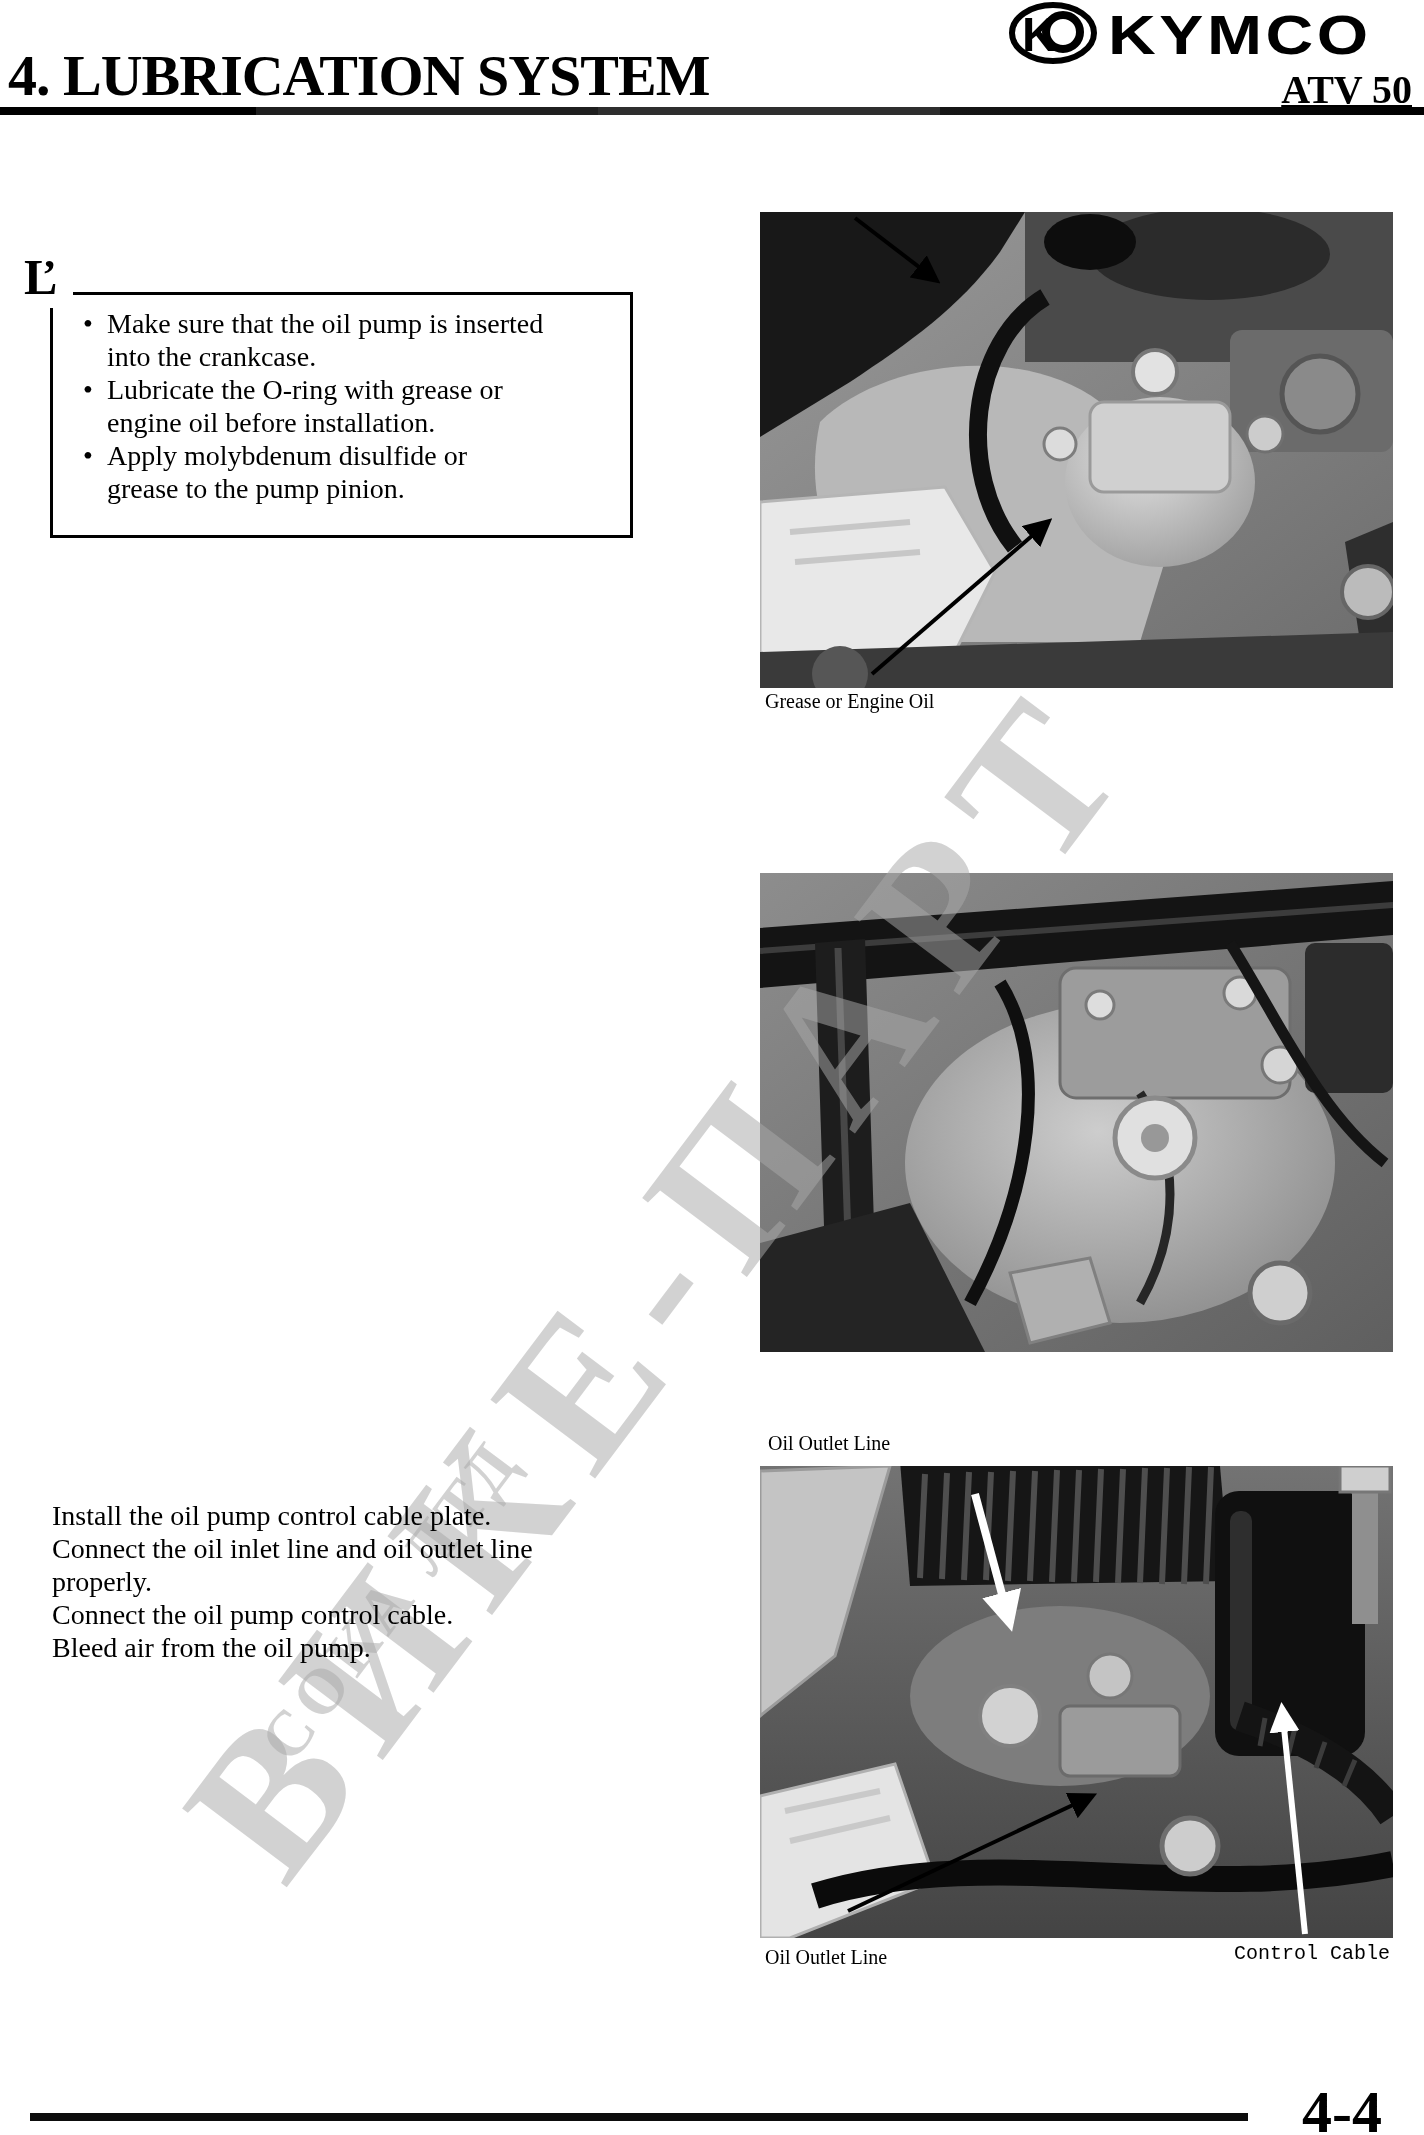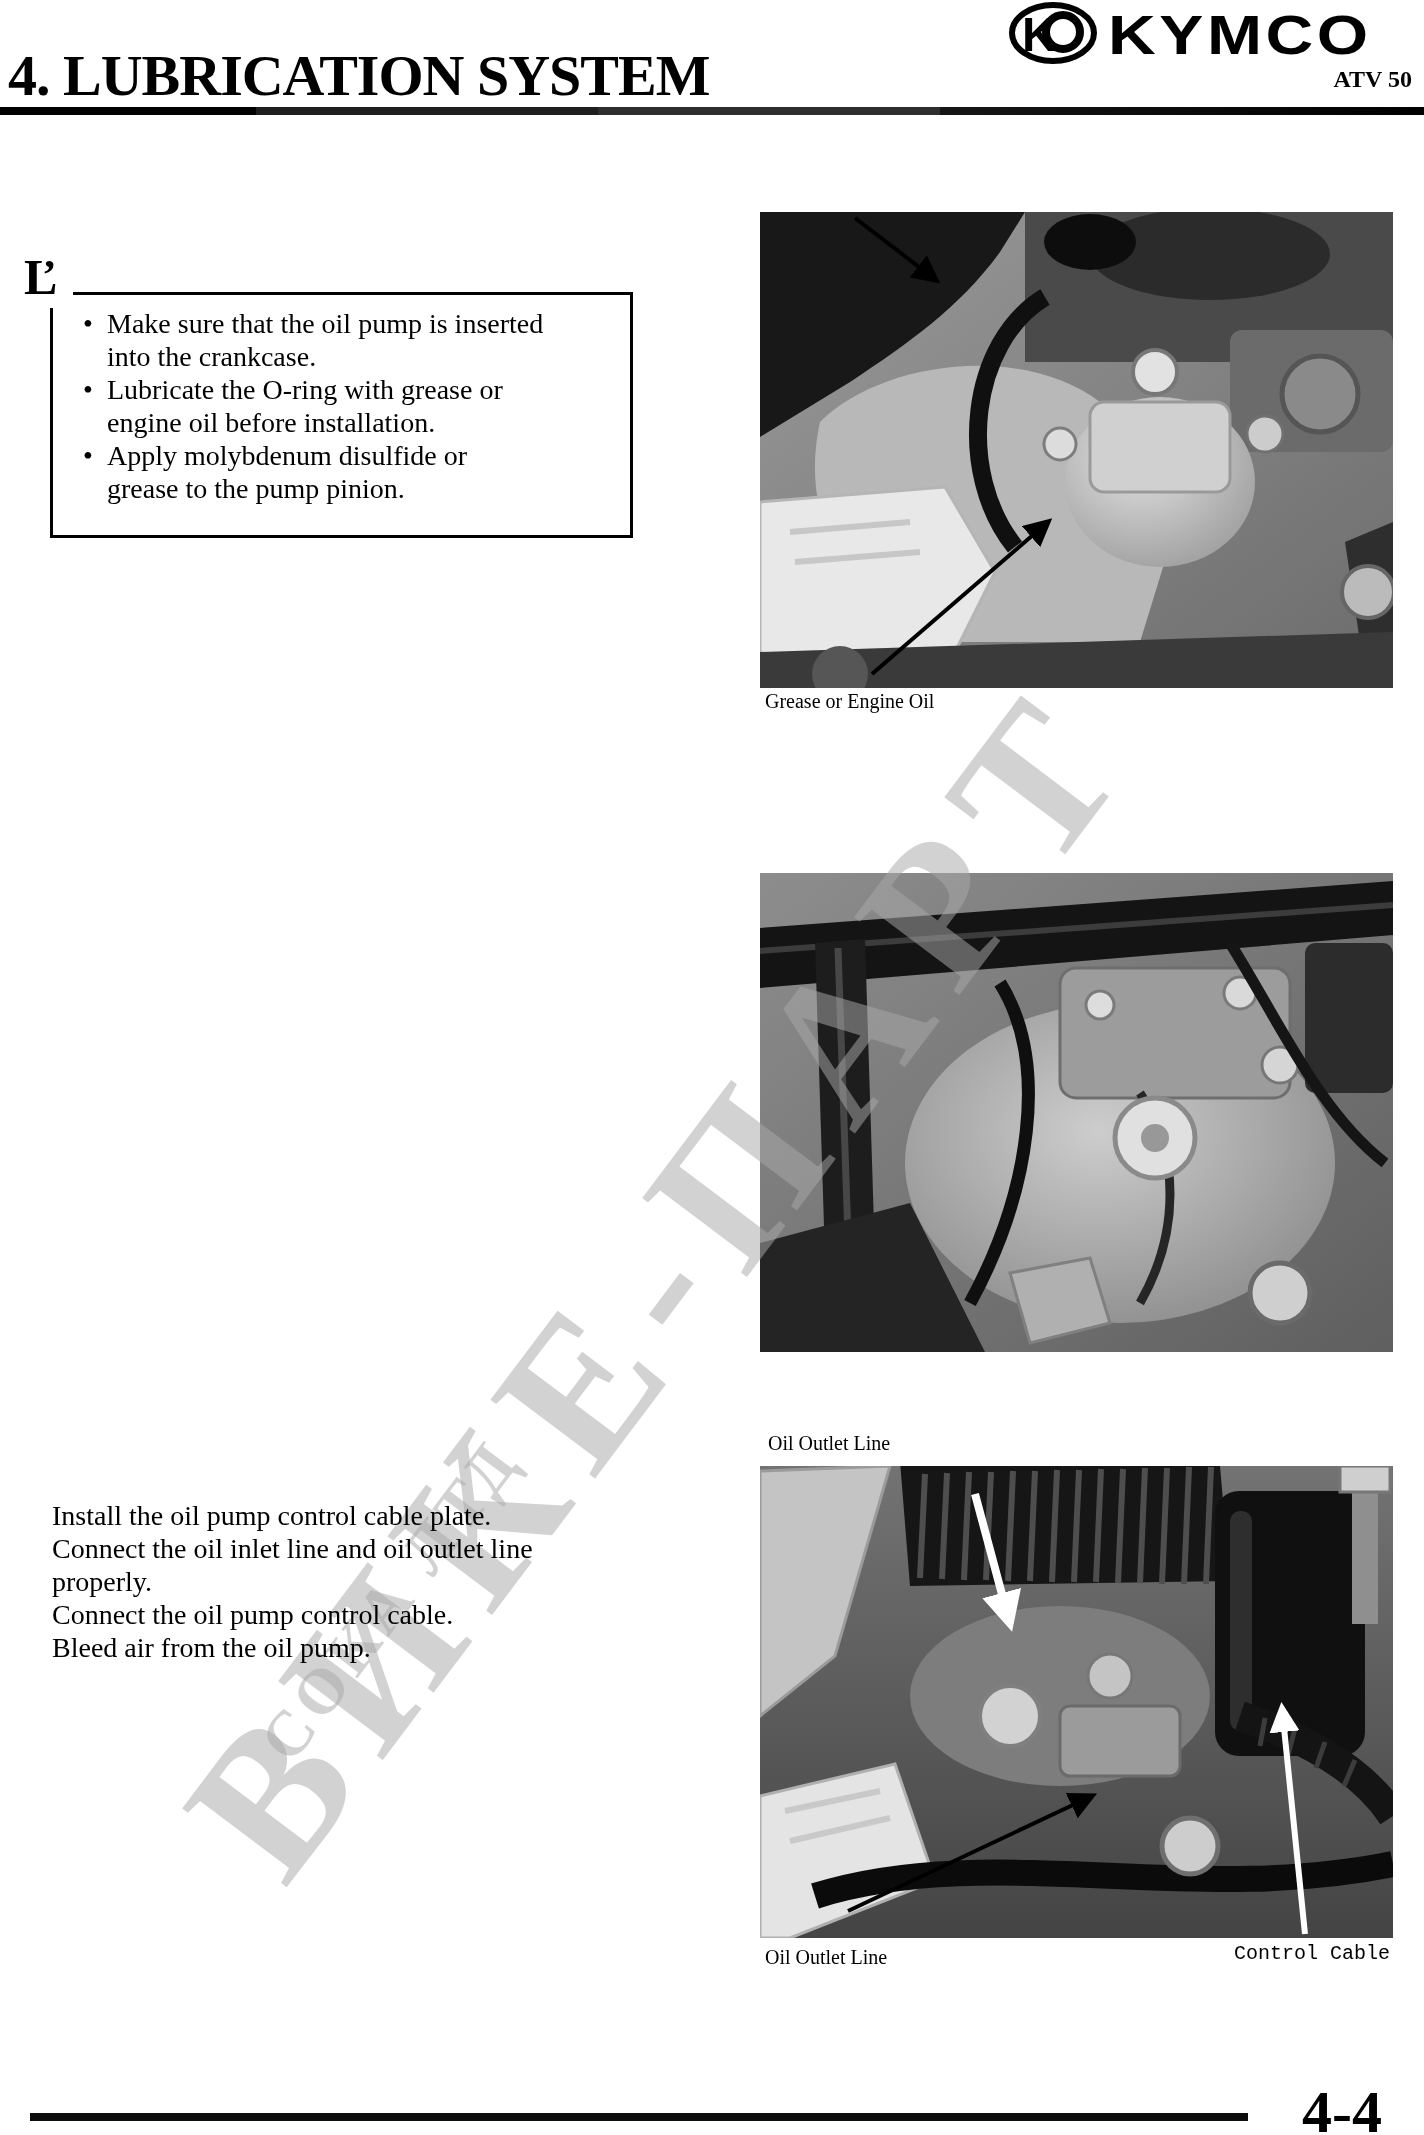--- a/index.html
+++ b/index.html
@@ -7,21 +7,21 @@
         font-family:"Liberation Serif", serif;color:#000;}
   .abs{position:absolute;}
 
   
   .chapter-title{left:8px;top:42px;font-size:58px;font-weight:bold;letter-spacing:-1px;z-index:10;}
   .brand-wrap{left:1008px;top:0;width:410px;height:64px;z-index:10;}
   .brand-logo{position:absolute;left:0;top:2px;width:90px;height:60px;}
   .brand-text{position:absolute;left:100px;top:2px;font-family:"Liberation Sans",sans-serif;
               font-size:56px;font-weight:bold;letter-spacing:3px;transform:scaleX(1.18);
               transform-origin:left center;}
-  .model-label{right:12px;top:66px;font-size:24px;font-weight:bold;z-index:10;}
+  .model-label{right:12px;top:66px;font-size:40px;font-weight:bold;z-index:10;text-decoration:underline;}
   .header-rule{left:0;top:107px;width:1424px;height:8px;z-index:10;
      background:linear-gradient(to right,#000 0%,#000 18%,#1f1f1f 18%,#1f1f1f 42%,#2e2e2e 42%,#2e2e2e 66%,#161616 66%,#000 100%);}
 
   
   .section-title{left:50px;top:200px;font-size:37px;font-weight:bold;z-index:10;}
   .note-marker{left:20px;top:252px;font-size:50px;font-weight:bold;line-height:1;
                background:#fff;padding:0 16px 6px 4px;z-index:12;}
   .note-box{left:50px;top:292px;width:583px;height:246px;border:3px solid #000;
             box-sizing:border-box;z-index:11;background:transparent;}
   .note-list{margin:0;padding:12px 6px 0 30px;list-style:none;}

